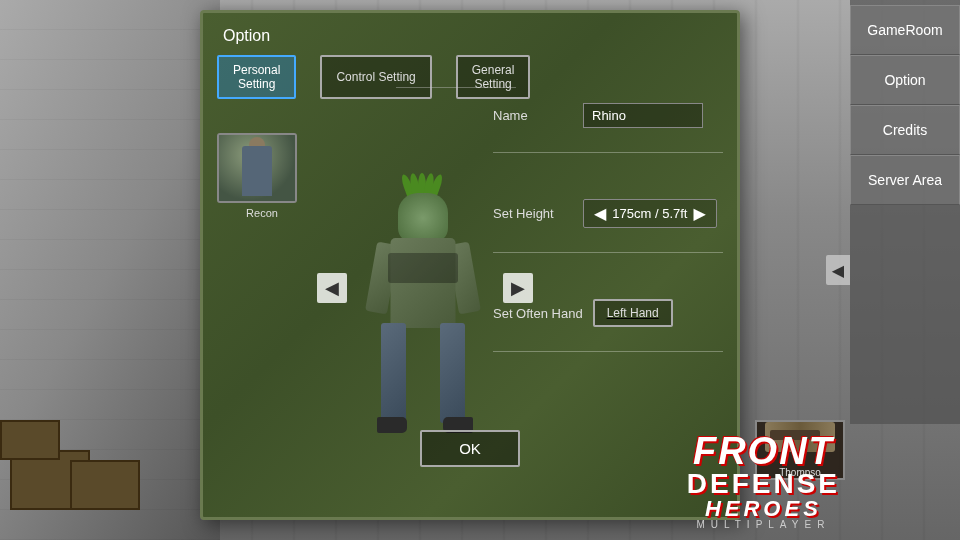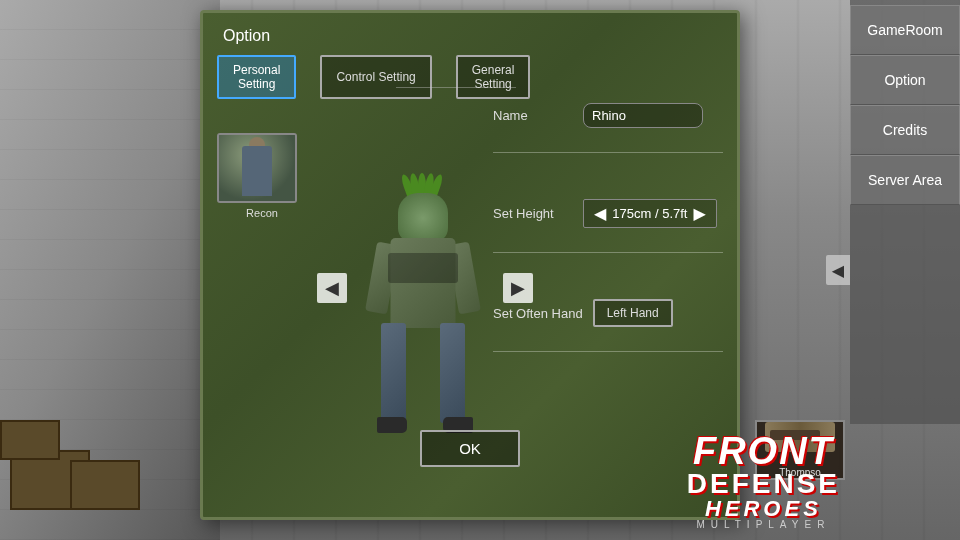--- a/index.html
+++ b/index.html
@@ -362,21 +362,21 @@
       min-width: 80px;
     }
 
     .setting-input {
       background: rgba(0,0,0,0.3);
       border: 1px solid #888;
       color: #fff;
       padding: 4px 8px;
       font-size: 13px;
       width: 120px;
-      border-radius: 8px;
+      border-radius: 0;
     }
 
     
     .height-control {
       display: flex;
       align-items: center;
       gap: 6px;
       background: rgba(0,0,0,0.2);
       border: 1px solid #888;
       padding: 4px 10px;
@@ -629,21 +629,21 @@
       <div class="height-control">
         <span class="height-arrow">◀</span>
         <span class="height-value">175cm / 5.7ft</span>
         <span class="height-arrow">▶</span>
       </div>
     </div>
     <div class="divider"></div>
 
     <div class="setting-row">
       <span class="setting-label">Set Often Hand</span>
-      <div style="display:flex;gap:0;">
+      <div style="display:flex;gap:0;text-decoration:underline;">
         <button class="hand-btn">Left Hand</button>
       </div>
     </div>
     <div class="divider"></div>
   </div>
 
   <button class="ok-btn">OK</button>
 </div>
 
 <div class="right-sidebar">

